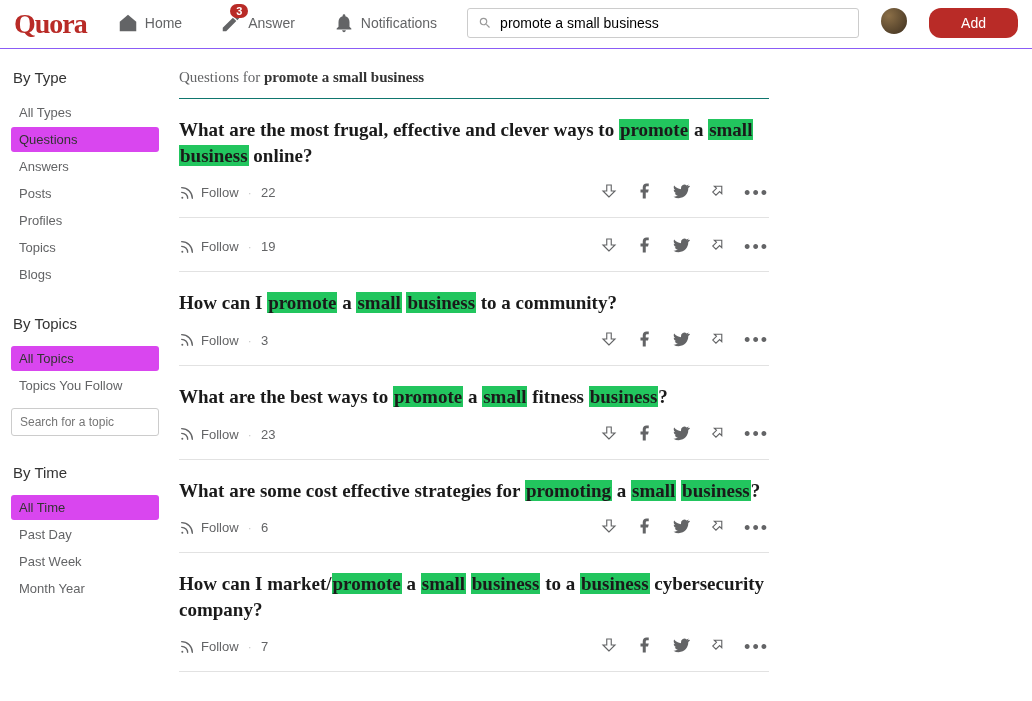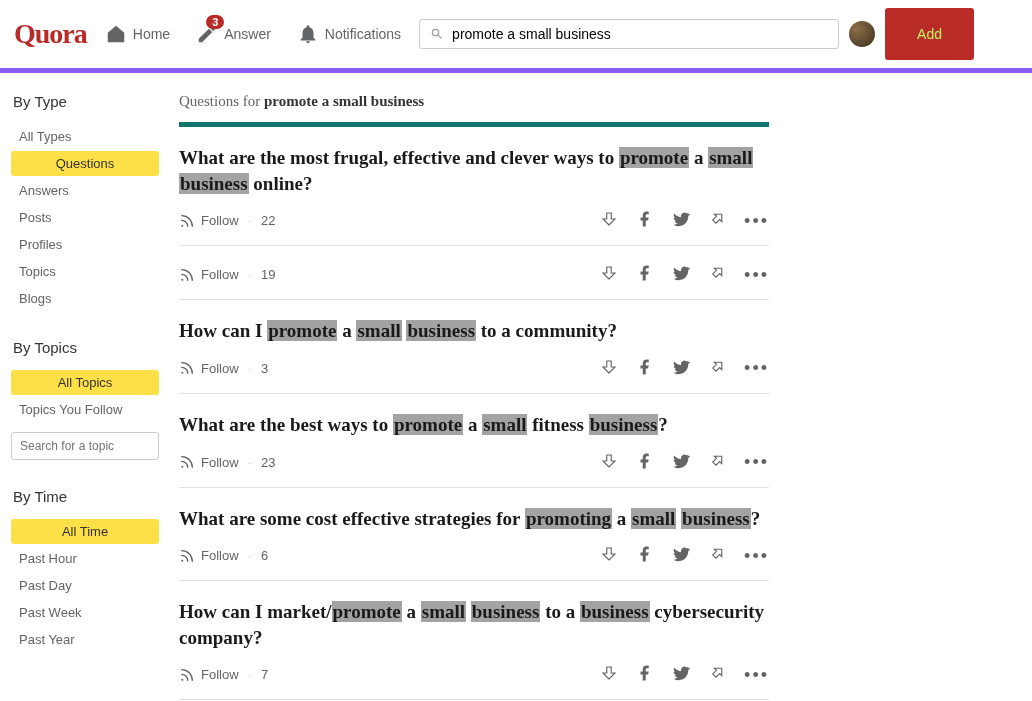--- a/index.html
+++ b/index.html
@@ -1,39 +1,39 @@
 <!DOCTYPE html>
 <html><head>
 <meta charset="utf-8">
 <style>
 * { margin: 0; padding: 0; box-sizing: border-box; }
 body { font-family: -apple-system, BlinkMacSystemFont, "Segoe UI", Helvetica, Arial, sans-serif; background: #fff; color: #333; font-size: 14px; }
-.header { display: flex; align-items: center; padding: 8px 14px; border-bottom: 5px solid #8b5cf6; gap: 10px; }
+.header { display: flex; align-items: flex-start; padding: 8px 14px; border-bottom: 1px solid #8b5cf6; gap: 22px; }
 .logo { font-family: Georgia, serif; font-weight: bold; font-size: 28px; color: #b92b27; letter-spacing: -1px; }
 .nav-item { display: flex; align-items: center; gap: 6px; color: #636466; cursor: pointer; padding: 4px 8px; position: relative; }
 .nav-item svg { width: 22px; height: 22px; fill: #636466; }
 .badge { position: absolute; top: -4px; left: 18px; background: #b92b27; color: #fff; font-size: 11px; font-weight: bold; border-radius: 10px; padding: 1px 6px; }
 .search-box { flex: 1; display: flex; align-items: center; border: 1px solid #ccc; border-radius: 3px; padding: 6px 10px; gap: 8px; max-width: 420px; }
 .search-box svg { width: 14px; height: 14px; fill: #999; }
 .search-box input { border: none; outline: none; font-size: 14px; flex: 1; }
 .avatar { width: 26px; height: 26px; border-radius: 50%; background: radial-gradient(circle at 30% 30%, #8b6f47, #3d2f1f); }
-.add-btn { background: #b92b27; color: #bef264; border: none; padding: 18px 32px; border-radius: 3px; font-size: 14px; cursor: pointer; }
+.add-btn { background: #b92b27; color: #ffffff; border: none; padding: 7px 32px; border-radius: 12px; font-size: 14px; cursor: pointer; }
 .container { display: flex; max-width: 1010px; margin: 0 auto; padding-top: 20px; }
 .sidebar { width: 168px; padding-right: 20px; }
 .sb-section { margin-bottom: 28px; }
 .sb-heading { font-size: 15px; color: #333; margin-bottom: 14px; padding-left: 2px; }
 .sb-item { padding: 5px 8px; color: #636466; font-size: 13px; cursor: pointer; border-radius: 3px; margin-bottom: 2px; }
-.sb-item.active { background: #fde047; color: #333; text-align: center; }
+.sb-item.active { background: #d946ef; color: #333; }
 .sb-input { width: 100%; padding: 6px 8px; border: 1px solid #ccc; border-radius: 3px; font-size: 12px; margin-top: 8px; }
 .main { flex: 1; max-width: 590px; }
-.results-header { font-size: 15px; color: #636466; padding-bottom: 12px; border-bottom: 5px solid #0f766e; font-family: Georgia, serif; }
+.results-header { font-size: 15px; color: #636466; padding-bottom: 12px; border-bottom: 1px solid #0f766e; font-family: Georgia, serif; }
 .results-header b { color: #333; }
 .q-item { padding: 18px 0 14px; border-bottom: 1px solid #e2e2e2; }
 .q-title { font-family: Georgia, "Times New Roman", serif; font-size: 19px; font-weight: bold; color: #1a1a1a; line-height: 1.35; margin-bottom: 14px; }
-.q-title .hl { background: #a3a3a3; padding: 0 1px; }
+.q-title .hl { background: #22c55e; padding: 0 1px; }
 .q-actions { display: flex; align-items: center; justify-content: space-between; gap: 28px; }
 .q-left { display: flex; align-items: center; gap: 6px; color: #636466; font-size: 13px; }
 .q-left svg { width: 16px; height: 16px; fill: none; stroke: #636466; stroke-width: 2; }
 .q-right { display: flex; align-items: center; gap: 18px; }
 .q-right svg { width: 18px; height: 18px; fill: #636466; cursor: pointer; }
 .dots { color: #636466; font-size: 18px; letter-spacing: 2px; cursor: pointer; line-height: 8px; }
 .sep { color: #ccc; margin: 0 3px; }
 </style>
 </head>
 <body>
@@ -88,24 +88,23 @@
       <div id="topic-items">
           <div class="sb-item active">All Topics</div>
           <div class="sb-item">Topics You Follow</div>
         </div>
       <input class="sb-input" type="text" placeholder="Search for a topic" style="">
     </div>
     <div class="sb-section">
       <div class="sb-heading">By Time</div>
       <div id="time-items">
           <div class="sb-item active">All Time</div>
-          <div class="sb-item">Past Hour</div>
           <div class="sb-item">Past Day</div>
           <div class="sb-item">Past Week</div>
-          <div class="sb-item">Past Year</div>
+          <div class="sb-item">Month Year</div>
         </div>
     </div>
   </div>
 
   <div class="main">
     <div class="results-header">
       <span>Questions for </span><b>promote a small business</b>
     </div>
     <div id="questions">
         <div class="q-item">

